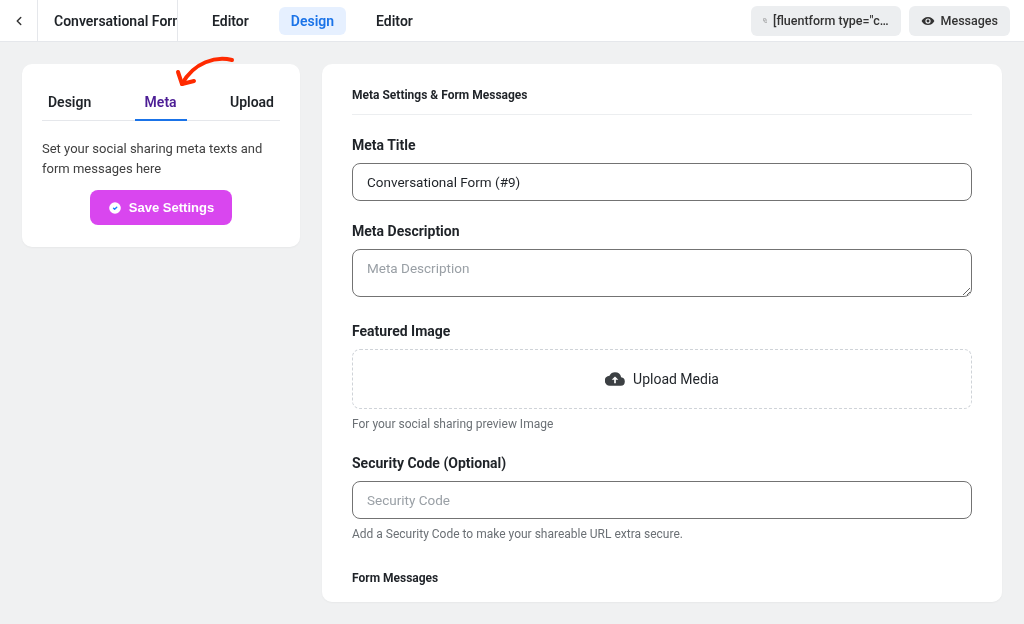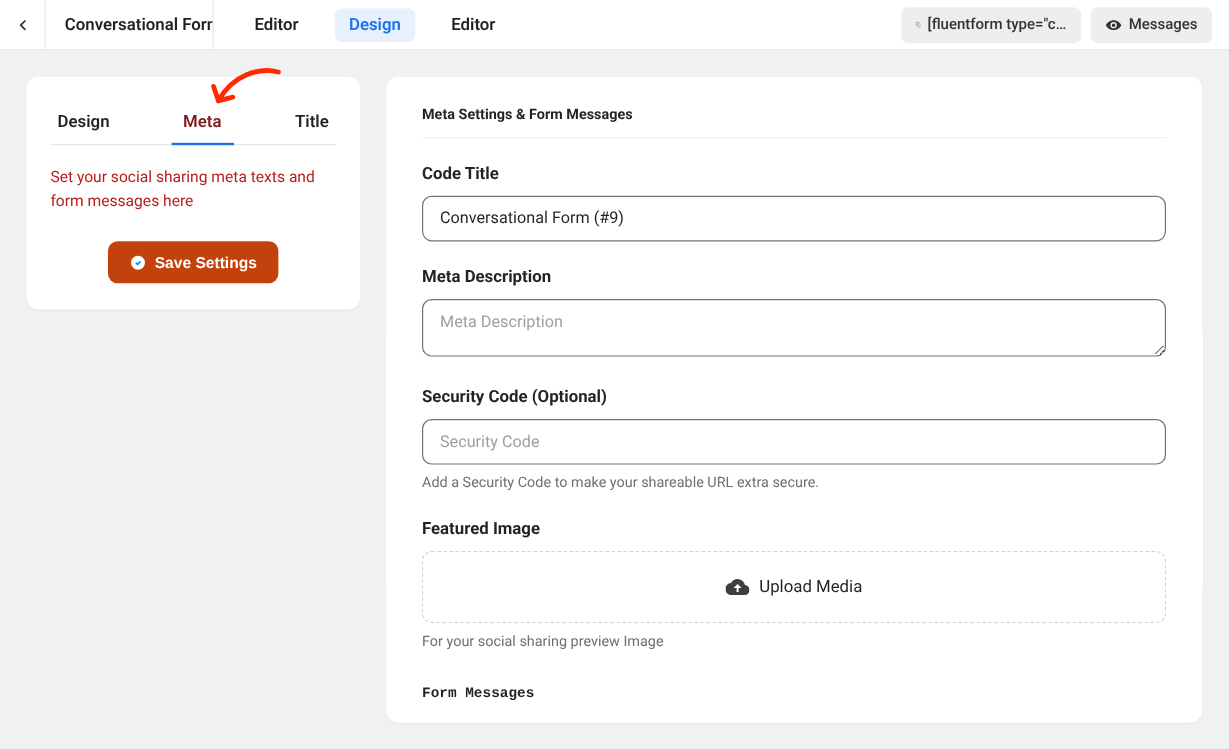--- a/index.html
+++ b/index.html
@@ -107,40 +107,40 @@
   }
   .tabs .tab {
     font-size: 14px;
     font-weight: 600;
     padding: 8px 6px 10px;
     color: #1f2328;
     cursor: pointer;
     position: relative;
   }
   .tabs .tab.active {
-    color: #7f1d1d;
+    color: #4c1d95;
   }
   .tabs .tab.active::after {
     content: "";
     position: absolute;
     left: -4px; right: -4px; bottom: -1px;
     height: 2px;
     background: #1a73e8;
   }
   .helper {
     font-size: 13px;
-    color: #b91c1c;
+    color: #404040;
     line-height: 1.55;
-    margin-bottom: 22px;
+    margin-bottom: 11px;
   }
   .save-btn {
     display: inline-flex;
     align-items: center;
     gap: 7px;
-    background: #c2410c;
+    background: #d946ef;
     color: #fff;
     font-size: 13px;
     font-weight: 600;
     padding: 10px 18px;
     border: none;
     border-radius: 8px;
     cursor: pointer;
     margin: 0 auto;
   }
   .sidebar-center { display:flex; justify-content:center; }
@@ -240,62 +240,62 @@
 <div class="page">
 
   <aside class="panel sidebar">
     <svg class="arrow" width="70" height="50" viewBox="0 0 70 50">
       <path d="M62 6 C 46 2, 24 8, 12 30" fill="none" stroke="#ff2a00" stroke-width="4" stroke-linecap="round"></path>
       <path d="M12 30 L 8 18 M12 30 L 24 27" fill="none" stroke="#ff2a00" stroke-width="4" stroke-linecap="round"></path>
     </svg>
     <div class="tabs">
       <div class="tab">Design</div>
       <div class="tab active">Meta</div>
-      <div class="tab">Title</div>
+      <div class="tab">Upload</div>
     </div>
     <p class="helper">Set your social sharing meta texts and form messages here</p>
     <div class="sidebar-center">
       <button class="save-btn">
         <svg width="14" height="14" viewBox="0 0 24 24" fill="#fff">
             <circle cx="12" cy="12" r="10" fill="#fff"></circle>
             <path d="M9.5 12.5l1.8 1.8 3.7-3.7" stroke="#1a82ff" stroke-width="2.4" fill="none" stroke-linecap="round" stroke-linejoin="round"></path>
           </svg>
         <span>Save Settings</span>
       </button>
     </div>
   </aside>
 
   <section class="panel main">
     <h1>Meta Settings &amp; Form Messages</h1>
     <hr class="section">
 
     <div class="field">
-      <label>Code Title</label>
+      <label>Meta Title</label>
       <input class="input" type="text" value="Conversational Form (#9)" style="">
     </div>
 
     <div class="field">
       <label>Meta Description</label>
       <textarea class="textarea" placeholder="Meta Description" style=""></textarea>
-    </div>
-
-    <div class="field">
-      <label>Security Code (Optional)</label>
-      <input class="input" type="text" placeholder="Security Code" style="">
-      <p class="hint">Add a Security Code to make your shareable URL extra secure.</p>
     </div>
 
     <div class="field">
       <label>Featured Image</label>
       <div class="upload">
         <svg viewBox="0 0 24 24">
             <path d="M19.35 10.04A7.49 7.49 0 0 0 12 4a7.5 7.5 0 0 0-6.65 4.03A5.99 5.99 0 0 0 6 20h13a5 5 0 0 0 .35-9.96zM13 13v4h-2v-4H8l4-4 4 4h-3z"></path>
           </svg>
         <span>Upload Media</span>
       </div>
       <p class="hint">For your social sharing preview Image</p>
     </div>
 
-    <h1 style="margin-top:28px;font-family:Liberation Mono, monospace;">Form Messages</h1>
+    <div class="field">
+      <label>Security Code (Optional)</label>
+      <input class="input" type="text" placeholder="Security Code" style="">
+      <p class="hint">Add a Security Code to make your shareable URL extra secure.</p>
+    </div>
+
+    <h1 style="margin-top:28px;">Form Messages</h1>
 
   </section>
 
 </div>
 
 </body></html>

